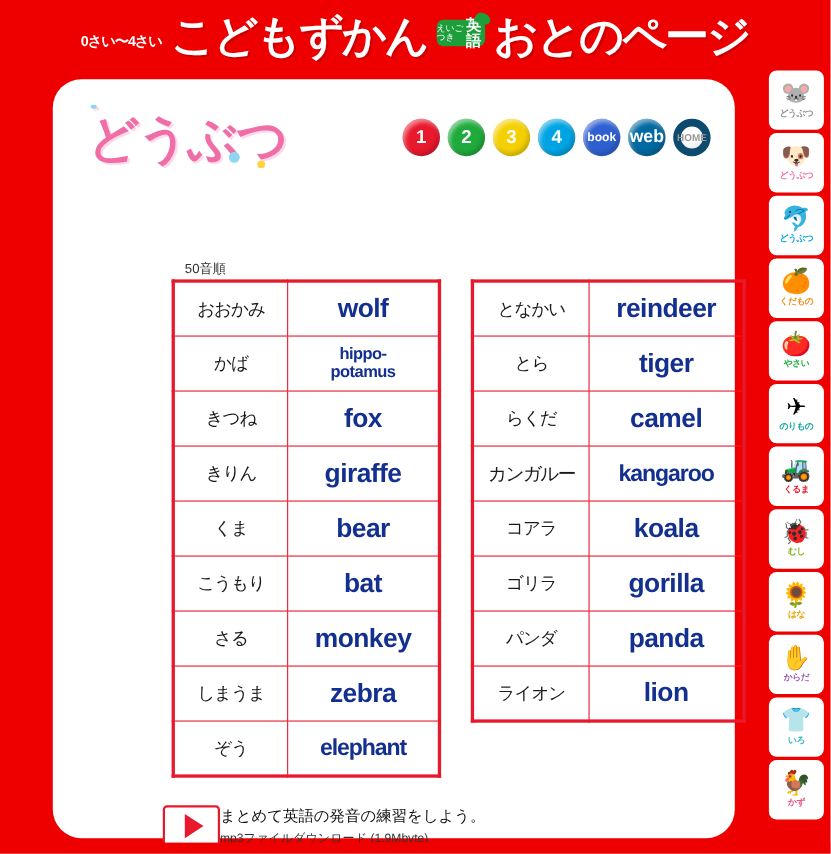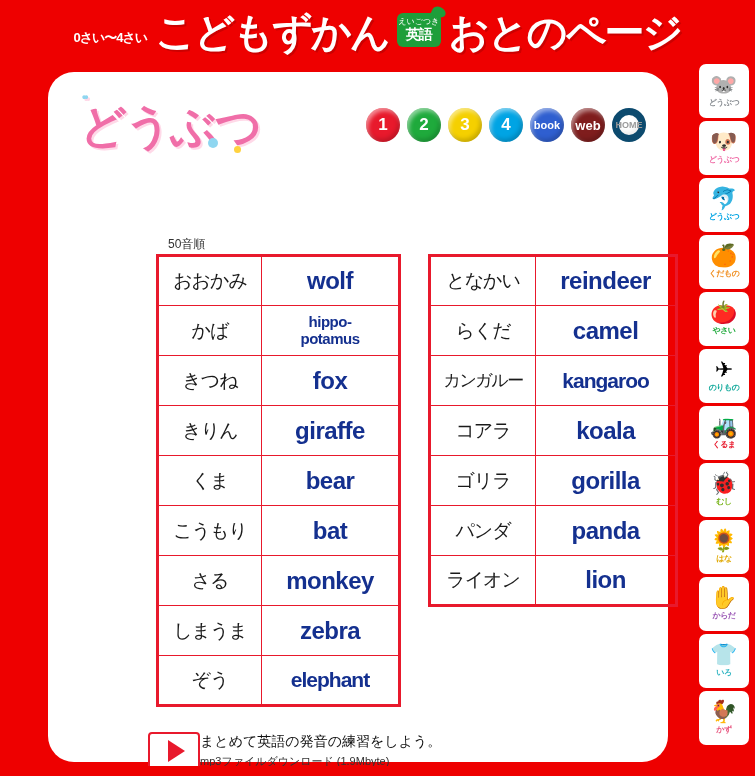--- a/index.html
+++ b/index.html
@@ -32,28 +32,27 @@
   .title-main {
     color:#ffffff;
     font-weight:bold;
     font-size:40px;
     letter-spacing:-2px;
     white-space:nowrap;
     text-shadow:2px 2px 0 #cc0000;
   }
   .eigo-chip {
     display:inline-flex;
-    flex-direction:column;
     align-items:center;
     justify-content:center;
     background:#1e9e3a;
     border-radius:6px;
     color:#ffffff;
     width:44px;
-    height:34px;
+    height:24px;
     font-size:8px;
     line-height:1.05;
     transform:translateY(-2px);
     position:relative;
   }
   .eigo-chip b { font-size:14px; letter-spacing:-1px; }
   .eigo-chip .leaf {
     position:absolute;
     right:-5px; top:-6px;
     width:14px; height:10px;
@@ -113,21 +112,21 @@
     border:0;
     cursor:pointer;
     box-shadow:inset -2px -3px 4px rgba(0,0,0,.18), inset 2px 3px 4px rgba(255,255,255,.5);
     font-family:"Liberation Sans", sans-serif;
   }
   .nav-btn.n1 { background:#e8192c; }
   .nav-btn.n2 { background:#1faa3c; }
   .nav-btn.n3 { background:#f5d000; }
   .nav-btn.n4 { background:#00a4e4; }
   .nav-btn.book { background:#2f5fd0; font-size:11px; }
-  .nav-btn.web  { background:#7f1d1d; font-size:13px; }
+  .nav-btn.web  { background:#0369a1; font-size:16px; }
   .nav-btn.home { background:#ffffff; color:#999; font-size:9px; border:7px solid #0c4a6e;
                   box-shadow:inset -2px -3px 4px rgba(0,0,0,.07); }
 
   
   #order-label {
     position:absolute;
     left:120px; top:164px;
     font-size:12px;
     color:#333;
   }
@@ -142,21 +141,21 @@
   #table-right { left:380px; top:182px; width:250px; }
   .vocab-table td {
     border:1.5px solid #e8192c;
     height:50px;
     text-align:center;
     vertical-align:middle;
     padding:0 4px;
   }
   .jp-cell {
     width:43%;
-    font-size:19px;
+    font-size:16px;
     color:#1a1a1a;
     letter-spacing:-1px;
   }
   .jp-cell.small { font-size:17px; letter-spacing:-1.5px; }
   .en-cell {
     width:57%;
     font-size:24px;
     font-weight:bold;
     color:#14308f;
     letter-spacing:-0.5px;
@@ -314,20 +313,24 @@
   </tbody>
     </table>
 
   <table class="vocab-table" id="table-right">
     <tbody>
         <tr>
       <td class="jp-cell">となかい</td>
       <td class="en-cell">reindeer</td>
     </tr>
     <tr>
+      <td class="jp-cell">とら</td>
+      <td class="en-cell">tiger</td>
+    </tr>
+    <tr>
       <td class="jp-cell">らくだ</td>
       <td class="en-cell">camel</td>
     </tr>
     <tr>
       <td class="jp-cell small">カンガルー</td>
       <td class="en-cell tight">kangaroo</td>
     </tr>
     <tr>
       <td class="jp-cell">コアラ</td>
       <td class="en-cell">koala</td>

